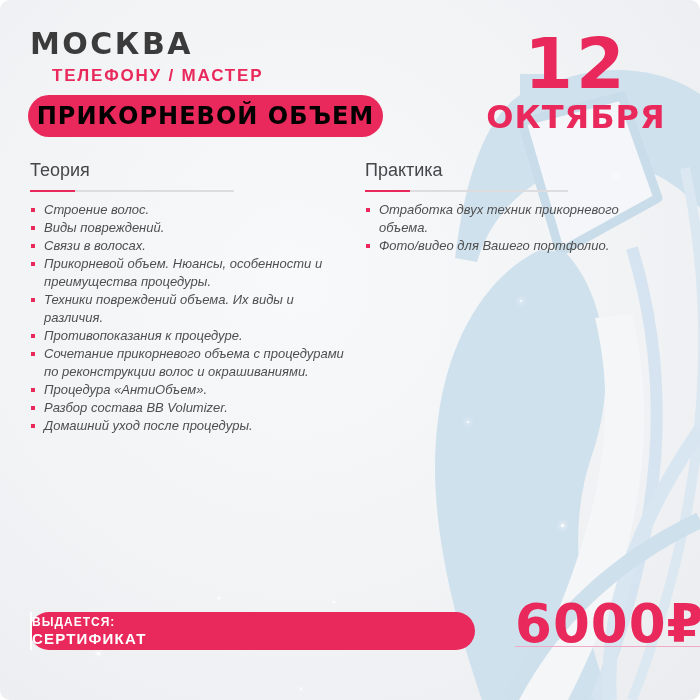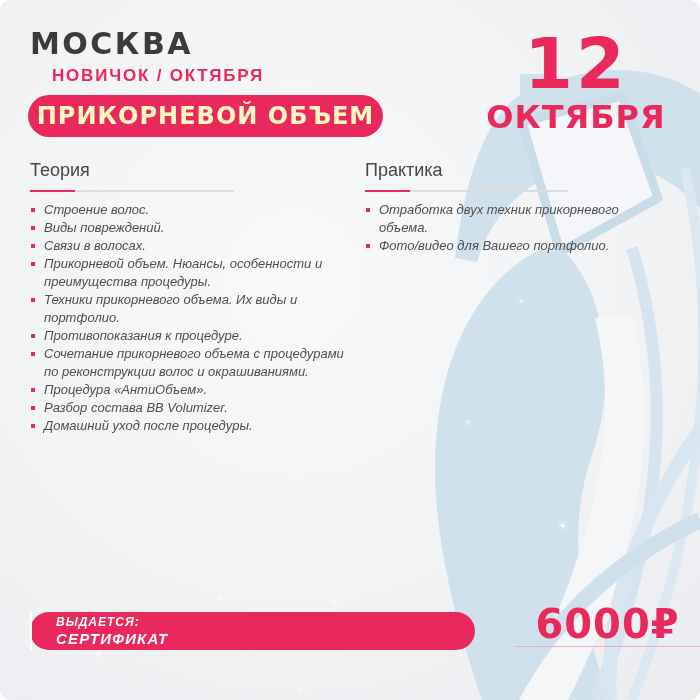--- a/index.html
+++ b/index.html
@@ -18,21 +18,21 @@
     font-family:"DejaVu Sans", sans-serif;font-weight:bold;font-size:30px;line-height:32px;
     letter-spacing:2.5px;color:#3b3b3b;
   }
   .level{
     position:absolute;left:52px;top:66px;
     font-weight:bold;font-size:17px;letter-spacing:1.8px;color:#e9295b;
   }
   .banner{
     position:absolute;left:28px;top:95px;width:355px;height:42px;border-radius:21px;
     background:#e9295b;display:flex;align-items:center;justify-content:center;
-    font-family:"DejaVu Sans", sans-serif;font-weight:bold;font-size:24px;letter-spacing:1px;color:#fef9c3;
+    font-family:"DejaVu Sans", sans-serif;font-weight:bold;font-size:24px;letter-spacing:1px;color:#000000;
     white-space:nowrap;
   }
   .date-block{position:absolute;right:24px;top:34px;width:200px;text-align:center;color:#e9295b;}
   .date-day{font-family:"DejaVu Sans", sans-serif;font-weight:bold;font-size:70px;line-height:60px;letter-spacing:3px;}
   .date-month{font-family:"DejaVu Sans", sans-serif;font-weight:bold;font-size:32px;line-height:34px;letter-spacing:1px;margin-top:6px;}
 
   .col{position:absolute;top:157px;}
   .col-theory{left:30px;width:314px;}
   .col-practice{left:365px;width:305px;}
   .col h2{margin:0;font-weight:normal;font-size:18px;line-height:26px;color:#47474a;}
@@ -46,27 +46,27 @@
   .phone{
     position:absolute;left:42px;top:589px;
     font-weight:bold;font-size:17px;letter-spacing:.3px;color:#e9295b;white-space:nowrap;
   }
   .info-box{
     position:absolute;left:30px;top:612px;width:445px;height:38px;border-radius:19px;
     background:#e9295b;display:flex;color:#ffffff;
   }
   .info-cell{display:flex;flex-direction:column;justify-content:center;}
   .info-cell-left{width:207px;padding-left:17px;}
-  .info-cell-right{flex:1;border-left:2px solid #ffffff;padding-left:24px;font-style:italic;}
+  .info-cell-right{flex:1;border-left:2px solid #ffffff;}
   .info-label{font-weight:bold;font-size:12px;line-height:13px;letter-spacing:1px;}
   .info-value{font-weight:bold;font-size:15px;line-height:16px;letter-spacing:1.2px;margin-top:2px;}
 
   .price{
     position:absolute;left:515px;top:603px;width:185px;text-align:center;
-    font-family:"DejaVu Sans", sans-serif;font-weight:bold;font-size:40px;line-height:42px;
+    font-family:"DejaVu Sans", sans-serif;font-weight:bold;font-size:53px;line-height:42px;
     letter-spacing:1px;color:#e9295b;white-space:nowrap;
   }
   .price-underline{position:absolute;left:515px;top:646px;width:185px;height:1px;background:#efaac5;}
 </style>
 </head>
 <body>
 
 <div class="poster">
 
   <svg class="bg-silhouette" viewBox="0 0 330 700" aria-hidden="true">
@@ -91,37 +91,37 @@
   <div class="sparkle" style="left:561px;top:524px;width:3px;height:3px;"></div>
   <div class="sparkle" style="left:467px;top:421px;width:2px;height:2px;"></div>
   <div class="sparkle" style="left:615px;top:175px;width:2px;height:2px;"></div>
   <div class="sparkle" style="left:520px;top:300px;width:2px;height:2px;"></div>
   <div class="sparkle" style="left:430px;top:640px;width:3px;height:3px;"></div>
   <div class="sparkle" style="left:300px;top:688px;width:2px;height:2px;"></div>
 
   <div class="content">
 
     <div class="city">МОСКВА</div>
-    <div class="level">НОВИЧОК / ОКТЯБРЯ</div>
+    <div class="level">ТЕЛЕФОНУ / МАСТЕР</div>
     <div class="banner">ПРИКОРНЕВОЙ ОБЪЕМ</div>
 
     <div class="date-block">
       <div class="date-day">12</div>
       <div class="date-month">ОКТЯБРЯ</div>
     </div>
 
     <div class="col col-theory">
       <h2>Теория</h2>
       <div class="divider divider-theory"></div>
       <ul>
         <li>Строение волос.</li>
         <li>Виды повреждений.</li>
         <li>Связи в волосах.</li>
         <li>Прикорневой объем. Нюансы, особенности и преимущества процедуры.</li>
-        <li>Техники прикорневого объема. Их виды и портфолио.</li>
+        <li>Техники повреждений объема. Их виды и различия.</li>
         <li>Противопоказания к процедуре.</li>
         <li>Сочетание прикорневого объема с процедурами по реконструкции волос и окрашиваниями.</li>
         <li>Процедура «АнтиОбъем».</li>
         <li>Разбор состава BB Volumizer.</li>
         <li>Домашний уход после процедуры.</li>
       </ul>
     </div>
 
     <div class="col col-practice">
       <h2>Практика</h2>

